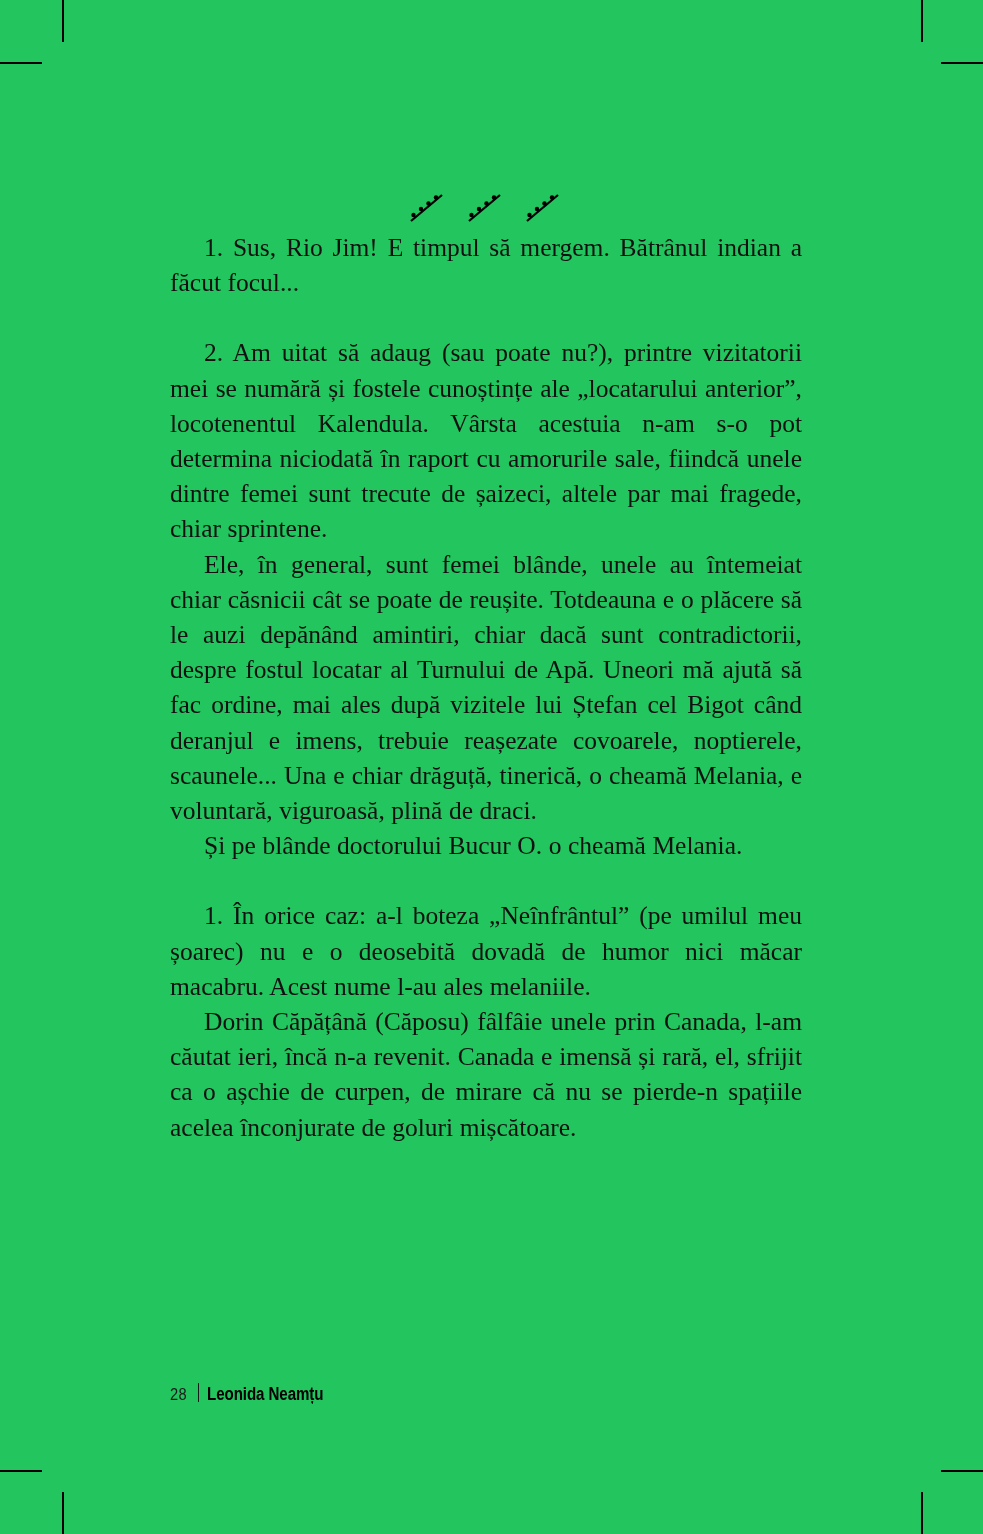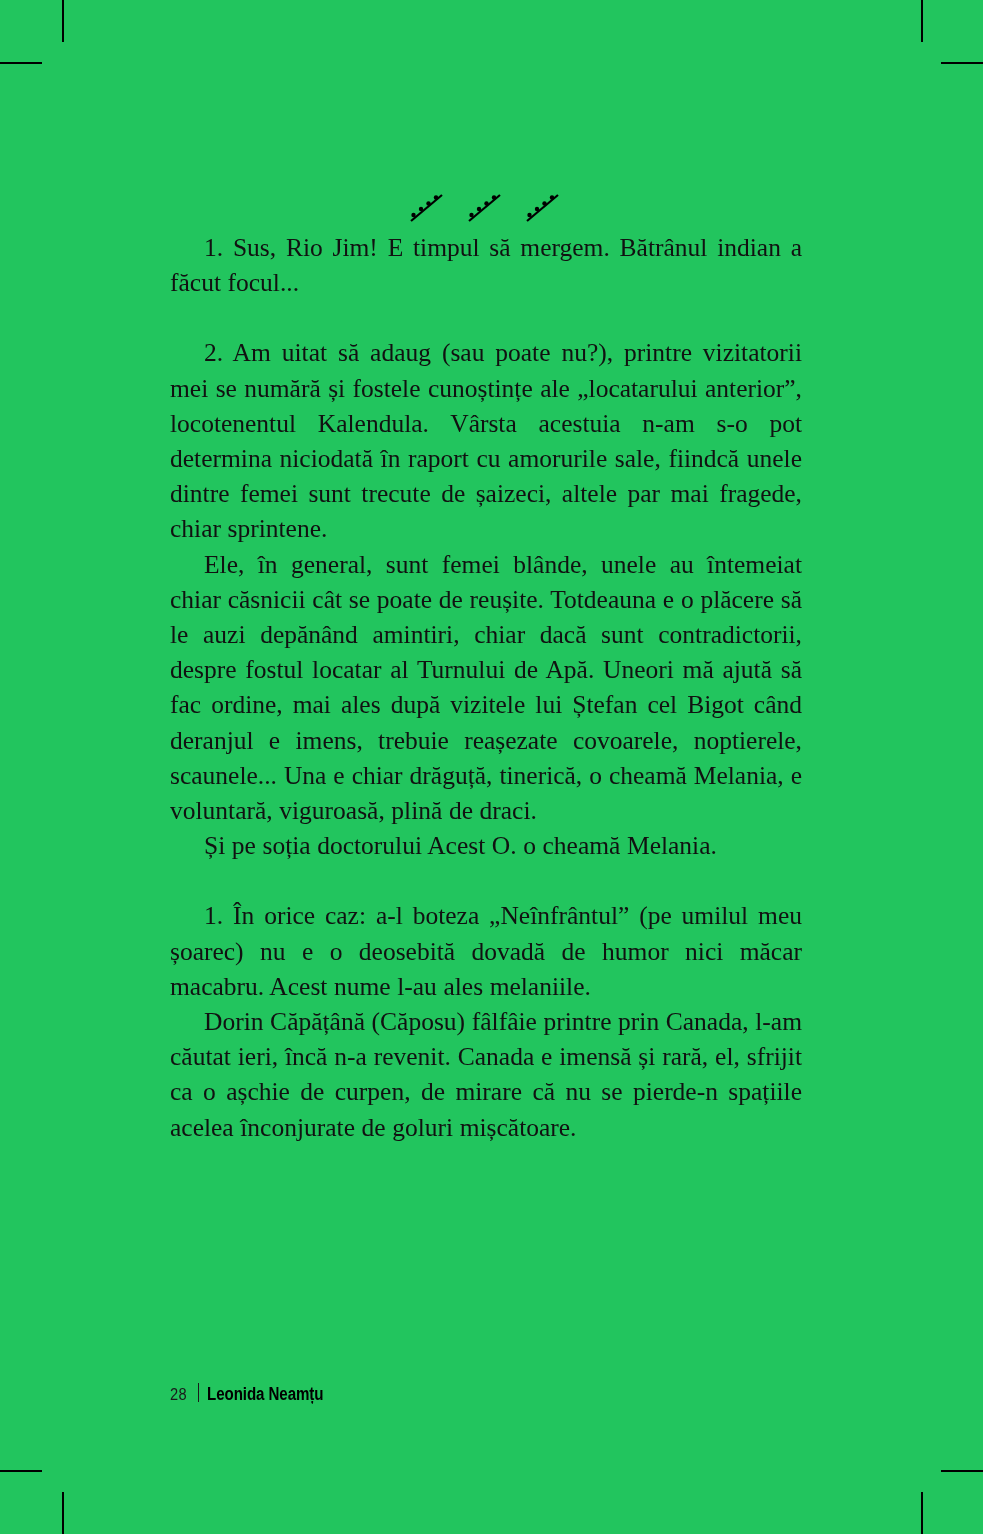--- a/index.html
+++ b/index.html
@@ -149,26 +149,26 @@
         <circle cx="28" cy="6.5" r="2.2" fill="#000"></circle>
       </svg>
     </div>
 
     <p class="para indent block-start last-line-left">1. Sus, Rio Jim! E timpul să mergem. Bătrânul indian a făcut focul...</p>
 
     <p class="para indent gap-before">2. Am uitat să adaug (sau poate nu?), printre vizitatorii mei se numără și fostele cunoștințe ale „locatarului anterior”, locotenentul Kalendula. Vârsta acestuia n-am s-o pot determina niciodată în raport cu amorurile sale, fiindcă unele dintre femei sunt trecute de șaizeci, altele par mai fragede, chiar sprintene.</p>
 
     <p class="para indent">Ele, în general, sunt femei blânde, unele au întemeiat chiar căsnicii cât se poate de reușite. Totdeauna e o plăcere să le auzi depănând amintiri, chiar dacă sunt contradictorii, despre fostul locatar al Turnului de Apă. Uneori mă ajută să fac ordine, mai ales după vizitele lui Ștefan cel Bigot când deranjul e imens, trebuie reașezate covoarele, noptierele, scaunele... Una e chiar drăguță, tinerică, o cheamă Melania, e voluntară, viguroasă, plină de draci.</p>
 
-    <p class="para indent last-line-left">Și pe soția doctorului Acest O. o cheamă Melania.</p>
+    <p class="para indent last-line-left">Și pe blânde doctorului Bucur O. o cheamă Melania.</p>
 
 
     <p class="para indent gap-before last-line-left">1. În orice caz: a-l boteza „Neînfrântul” (pe umilul meu șoarec) nu e o deosebită dovadă de humor nici măcar macabru. Acest nume l-au ales melaniile.</p>
 
-    <p class="para indent last-line-left">Dorin Căpățână (Căposu) fâlfâie printre prin Canada, l-am căutat ieri, încă n-a revenit. Canada e imensă și rară, el, sfrijit ca o așchie de curpen, de mirare că nu se pierde-n spațiile acelea înconjurate de goluri mișcătoare.</p>
+    <p class="para indent last-line-left">Dorin Căpățână (Căposu) fâlfâie unele prin Canada, l-am căutat ieri, încă n-a revenit. Canada e imensă și rară, el, sfrijit ca o așchie de curpen, de mirare că nu se pierde-n spațiile acelea înconjurate de goluri mișcătoare.</p>
 
   </div>
 
   <div class="footer">
     <span class="pageno">28</span>
     <span class="sep"></span>
     <span class="author">Leonida Neamțu</span>
   </div>
 
 </div>

